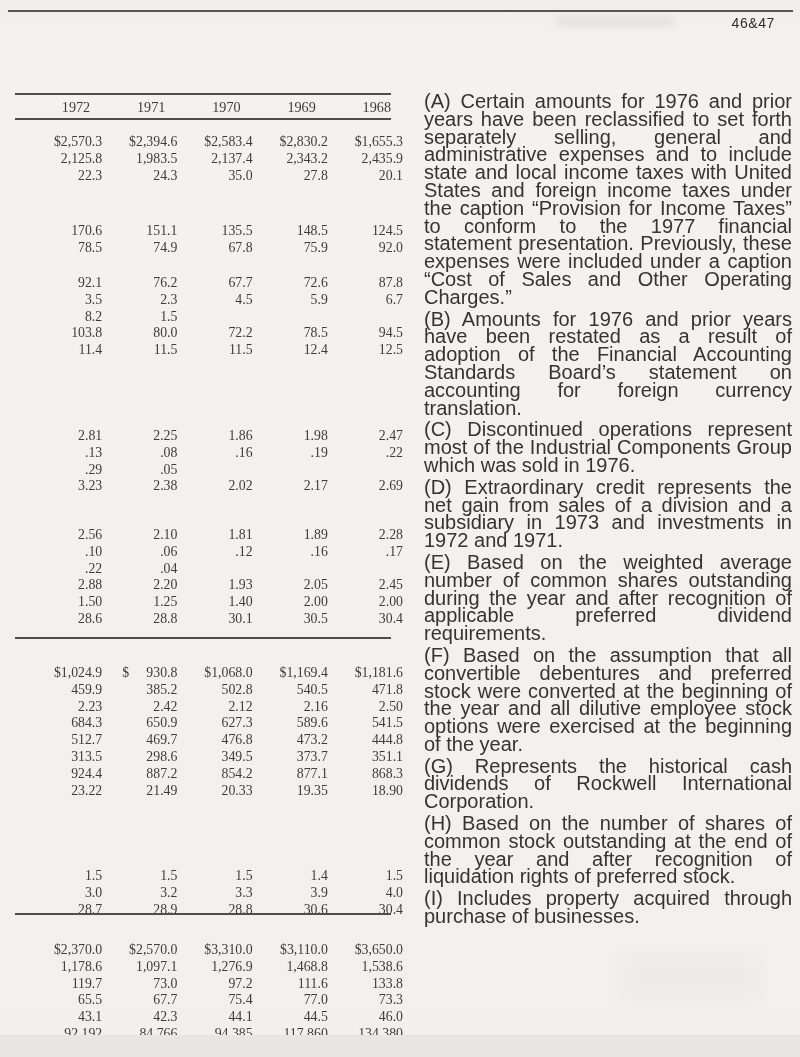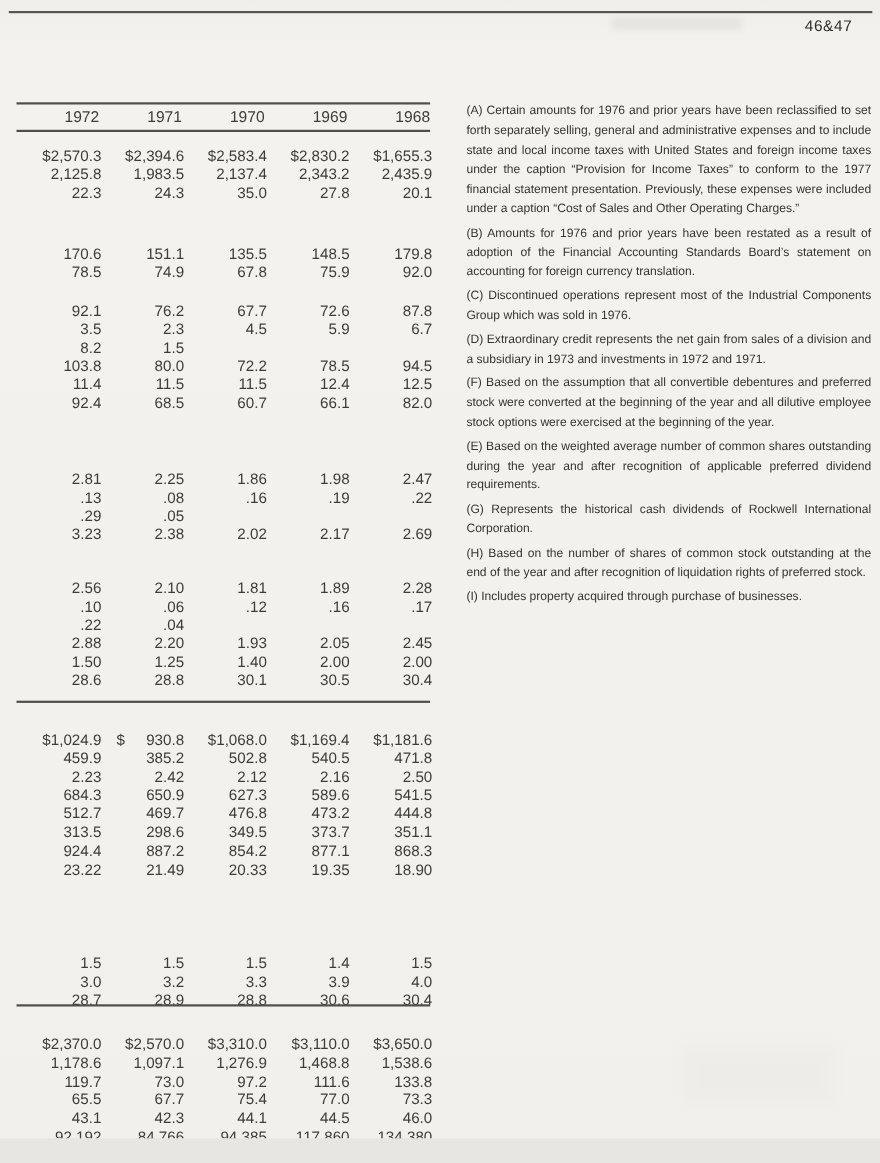--- a/index.html
+++ b/index.html
@@ -9,31 +9,31 @@
     font-family:"Liberation Sans","DejaVu Sans",sans-serif;
     color:#3a3a38; overflow:hidden;
   }
   .top-rule { position:absolute; left:8px; top:10px; width:785px; height:2px; background:#57565??; background:#57564f; }
   .page-num { position:absolute; top:15px; right:25px; font-size:14px; letter-spacing:0.6px; color:#2e2e2c; }
 
   .ghost { position:absolute; background:#b9b7b2; opacity:0.22; filter:blur(3px); border-radius:3px; }
   .ghost-top { left:556px; top:16px; width:118px; height:11px; }
   .ghost-bottom { left:620px; top:952px; width:140px; height:52px; opacity:0.05; filter:blur(6px); }
 
-  .table { position:absolute; left:15px; top:93px; width:376px; height:952px; font-size:13.8px; }
+  .table { position:absolute; left:15px; top:93px; width:376px; height:952px; font-size:13.8px;font-family:Liberation Serif, serif; }
   .rule  { position:absolute; left:0; width:376px; height:1.6px; background:#4e4e4a; }
   .theader { position:absolute; left:0; top:4px; width:376px; }
   .theader .trow { line-height:20px; font-size:14.2px; }
-  .tblock { position:absolute; left:2px; width:376px; }
+  .tblock { position:absolute; left:12px; width:376px; }
   .trow { display:grid; grid-template-columns:repeat(5,1fr); line-height:16.8px; }
   .tcell { text-align:right; white-space:pre; color:#3c3c3a; }
 
   .notes {
     position:absolute; left:424px; top:93px; width:368px;
-    font-size:11px; line-height:17.8px; text-align:justify;
+    font-size:20px; line-height:17.8px; text-align:justify;
     color:#343432;
   }
   .notes p { margin:0 0 4px 0; }
 </style>
 </head>
 <body>
 
 <div class="page">
 
   <div class="top-rule"></div>
@@ -76,21 +76,21 @@
           <span class="tcell">27.8</span>
           <span class="tcell">20.1</span>
         </div>
       </div>
     <div class="tblock" style="top:130px">
         <div class="trow">
           <span class="tcell">170.6</span>
           <span class="tcell">151.1</span>
           <span class="tcell">135.5</span>
           <span class="tcell">148.5</span>
-          <span class="tcell">179.8</span>
+          <span class="tcell">124.5</span>
         </div>
         <div class="trow">
           <span class="tcell">78.5</span>
           <span class="tcell">74.9</span>
           <span class="tcell">67.8</span>
           <span class="tcell">75.9</span>
           <span class="tcell">92.0</span>
         </div>
       </div>
     <div class="tblock" style="top:182px">
@@ -122,27 +122,20 @@
           <span class="tcell">78.5</span>
           <span class="tcell">94.5</span>
         </div>
         <div class="trow">
           <span class="tcell">11.4</span>
           <span class="tcell">11.5</span>
           <span class="tcell">11.5</span>
           <span class="tcell">12.4</span>
           <span class="tcell">12.5</span>
         </div>
-        <div class="trow">
-          <span class="tcell">92.4</span>
-          <span class="tcell">68.5</span>
-          <span class="tcell">60.7</span>
-          <span class="tcell">66.1</span>
-          <span class="tcell">82.0</span>
-        </div>
       </div>
     <div class="tblock" style="top:335px">
         <div class="trow">
           <span class="tcell">2.81</span>
           <span class="tcell">2.25</span>
           <span class="tcell">1.86</span>
           <span class="tcell">1.98</span>
           <span class="tcell">2.47</span>
         </div>
         <div class="trow">
@@ -344,20 +337,20 @@
       </div>
 
     <div class="rule" style="top:942px"></div>
   </div>
 
   <div class="notes">
     <p>(A) Certain amounts for 1976 and prior years have been reclassified to set forth separately selling, general and administrative expenses and to include state and local income taxes with United States and foreign income taxes under the caption “Provision for Income Taxes” to conform to the 1977 financial statement presentation. Previously, these expenses were included under a caption “Cost of Sales and Other Operating Charges.”</p>
     <p>(B) Amounts for 1976 and prior years have been restated as a result of adoption of the Financial Accounting Standards Board’s statement on accounting for foreign currency translation.</p>
     <p>(C) Discontinued operations represent most of the Industrial Components Group which was sold in 1976.</p>
     <p>(D) Extraordinary credit represents the net gain from sales of a division and a subsidiary in 1973 and investments in 1972 and 1971.</p>
+    <p>(E) Based on the weighted average number of common shares outstanding during the year and after recognition of applicable preferred dividend requirements.</p>
     <p>(F) Based on the assumption that all convertible debentures and preferred stock were converted at the beginning of the year and all dilutive employee stock options were exercised at the beginning of the year.</p>
-    <p>(E) Based on the weighted average number of common shares outstanding during the year and after recognition of applicable preferred dividend requirements.</p>
     <p>(G) Represents the historical cash dividends of Rockwell International Corporation.</p>
     <p>(H) Based on the number of shares of common stock outstanding at the end of the year and after recognition of liquidation rights of preferred stock.</p>
     <p>(I) Includes property acquired through purchase of businesses.</p>
   </div>
 
 </div>
 
 </body></html>

